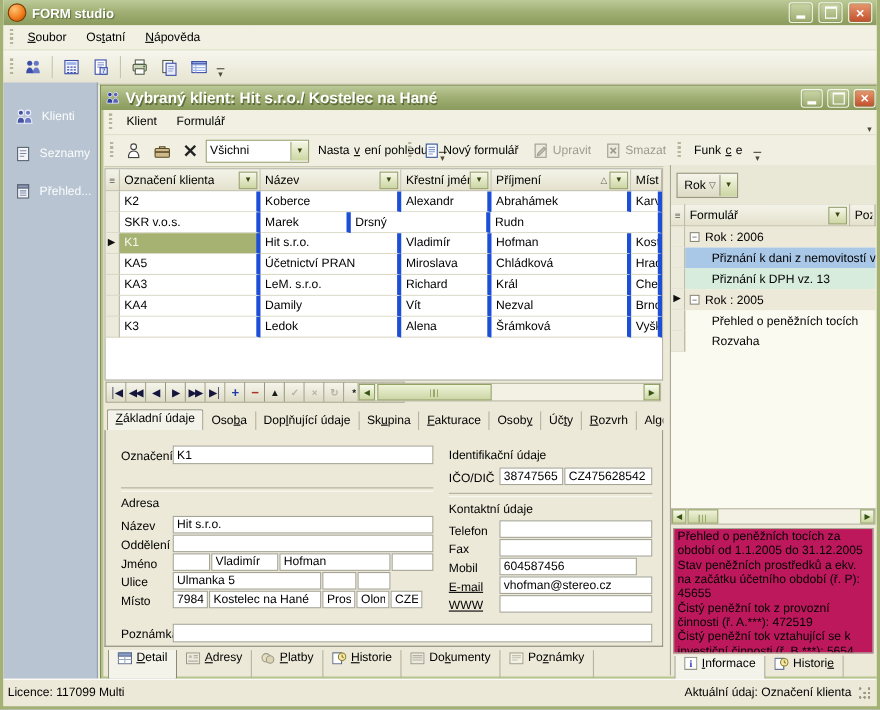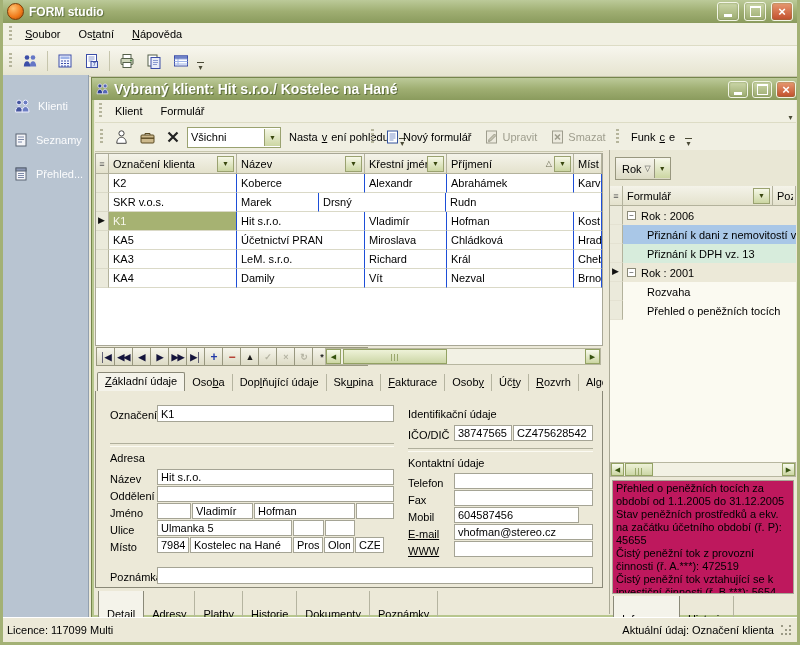--- a/index.html
+++ b/index.html
@@ -60,21 +60,21 @@
   .ghead{display:flex;height:20px;}
   .gh{box-sizing:border-box;border-right:1px solid #b3b29c;border-bottom:1px solid #b3b29c;
       background:linear-gradient(180deg,#f4f3e9,#e4e2cd);display:flex;align-items:center;padding:0 2px 0 4px;overflow:hidden;white-space:nowrap;}
   .gh .hl{overflow:hidden;white-space:nowrap;}
   .gh .dd{margin-left:auto;flex:0 0 15px;height:14px;border:1px solid #9aa270;background:linear-gradient(#f6f8e8,#ccd6a2);
       display:flex;align-items:center;justify-content:center;font-size:7px;color:#38460e;}
   .sort{font-size:8px;color:#6a6a52;margin-left:auto;padding-right:2px;}
   .sort+.dd{margin-left:0;}
   .w-gut{width:13px;}.w1{width:128px;}.w2{width:128px;}.w3{width:82px;}.w4{width:127px;}.w5{flex:1;}
   .grow{display:flex;height:19px;}
-  .gc{box-sizing:border-box;border-right:1px solid #1d4ed8;border-bottom:1px solid #dad9c7;padding:3px 0 0 4px;
+  .gc{box-sizing:border-box;border-right:4px solid #1d4ed8;border-bottom:1px solid #dad9c7;padding:3px 0 0 4px;
       overflow:hidden;white-space:nowrap;background:#fff;}
   .gc.gut{background:#ebeadb;border-right:1px solid #b3b29c;padding:3px 0 0 2px;font-size:9px;color:#111;}
   .gc.sel{background:#a6b272;color:#f7f7ec;}
   
   .navband{position:absolute;left:0;right:0;top:196px;height:23px;}
   .navbtns{position:absolute;left:1px;top:1px;display:flex;border:1px solid #98977f;}
   .nb{width:18px;height:17px;box-sizing:border-box;border-right:1px solid #98977f;background:linear-gradient(#f6f5ec,#dddbc5);
       display:flex;align-items:center;justify-content:center;font-size:9px;font-weight:bold;color:#14143c;letter-spacing:-1px;}
   .nb:last-child{border-right:none;}
   .nb.blue{color:#2038a8;font-size:12px;}.nb.red{color:#b03024;font-size:12px;}
@@ -90,21 +90,21 @@
   .tab{height:17px;box-sizing:border-box;padding:2px 7px 0;border-right:1px solid #b5b4a0;white-space:nowrap;}
   .tab.active{height:19px;background:#f4f3ea;border:1px solid #8a8978;border-bottom:none;border-radius:2px 2px 0 0;font-weight:normal;}
   .tabpage{position:absolute;left:0;right:0;top:241px;height:197px;background:#ece9d8;border:1px solid #8a8978;border-top:none;box-sizing:border-box;}
   .flabel{position:absolute;white-space:nowrap;}
   .fld{position:absolute;height:17px;box-sizing:border-box;border:1px solid #a5a495;background:#fff;
       font-family:"Liberation Sans",sans-serif;font-size:11px;padding:1px 3px;}
   .etch{position:absolute;height:2px;border-top:1px solid #b0af9c;border-bottom:1px solid #fbfaf2;}
   .ulink{text-decoration:underline;}
   
   .btabs{position:absolute;left:0;right:0;top:441px;height:23px;display:flex;align-items:flex-start;padding-left:3px;}
-  .btab{height:20px;box-sizing:border-box;display:flex;align-items:flex-end;gap:4px;padding:13px 8px;border-right:1px solid #b5b4a0;white-space:nowrap;flex-direction:column;}
+  .btab{height:20px;box-sizing:border-box;display:flex;align-items:flex-end;gap:4px;padding:13px 8px;border-right:1px solid #b5b4a0;white-space:nowrap;}
   .btab.active{background:#f4f3ea;border:1px solid #8a8978;border-top:none;border-radius:0 0 2px 2px;}
   
   .rok{position:absolute;left:0;right:0;top:0;height:36px;background:#e9e7d5;border-bottom:1px solid #cbcab3;}
   .rokbtn{position:absolute;left:5px;top:7px;height:21px;display:flex;align-items:center;border:1px solid #98977f;
       background:linear-gradient(#f6f5ec,#dddbc5);}
   .rokbtn .lab{padding:0 3px 0 6px;}
   .rokbtn .st{font-size:8px;color:#555;padding-right:3px;}
   .rokbtn .dd{width:15px;height:19px;border-left:1px solid #98977f;display:flex;align-items:center;justify-content:center;font-size:7px;color:#38460e;background:linear-gradient(#f6f8e8,#ccd6a2);}
   .rhead{position:absolute;left:0;right:0;top:36px;height:20px;display:flex;}
   .rtree{position:absolute;left:0;right:0;top:56px;height:256px;background:#fbfaf1;}
@@ -402,20 +402,28 @@
               <div class="gc w5">Cheb</div>
             </div>
             <div class="grow">
               <div class="gc gut w-gut"></div>
               <div class="gc w1">KA4</div>
               <div class="gc w2">Damily</div>
               <div class="gc w3">Vít</div>
               <div class="gc w4">Nezval</div>
               <div class="gc w5">Brno</div>
             </div>
+            <div class="grow">
+              <div class="gc gut w-gut"></div>
+              <div class="gc w1">K3</div>
+              <div class="gc w2">Ledok</div>
+              <div class="gc w3">Alena</div>
+              <div class="gc w4">Šrámková</div>
+              <div class="gc w5">Vyšk</div>
+            </div>
           </div>
 
           <div class="navband">
             <div class="navbtns">
               <div class="nb">│◀</div>
               <div class="nb">◀◀</div>
               <div class="nb">◀</div>
               <div class="nb">▶</div>
               <div class="nb">▶▶</div>
               <div class="nb">▶│</div>
@@ -594,33 +602,33 @@
             <div class="trow">
               <div class="tgut"></div>
               <div class="tcell hot indent">
                   <span>Přiznání k DPH vz. 13</span>
                 </div>
             </div>
             <div class="trow">
               <div class="tgut">▶</div>
               <div class="tcell group">
                   <span class="expbox">−</span>
-                  <span>Rok : 2001</span>
+                  <span>Rok : 2005</span>
+                </div>
+            </div>
+            <div class="trow">
+              <div class="tgut"></div>
+              <div class="tcell indent">
+                  <span>Přehled o peněžních tocích</span>
                 </div>
             </div>
             <div class="trow">
               <div class="tgut"></div>
               <div class="tcell indent">
                   <span>Rozvaha</span>
-                </div>
-            </div>
-            <div class="trow">
-              <div class="tgut"></div>
-              <div class="tcell indent">
-                  <span>Přehled o peněžních tocích</span>
                 </div>
             </div>
           </div>
 
           <div class="rhsb">
             <div class="sarrow" style="left:0;width:13px;height:13px;">◀</div>
             <div class="thumb" style="left:14px;width:28px;height:13px;"></div>
             <div class="sarrow" style="right:0;width:13px;height:13px;">▶</div>
           </div>
 

